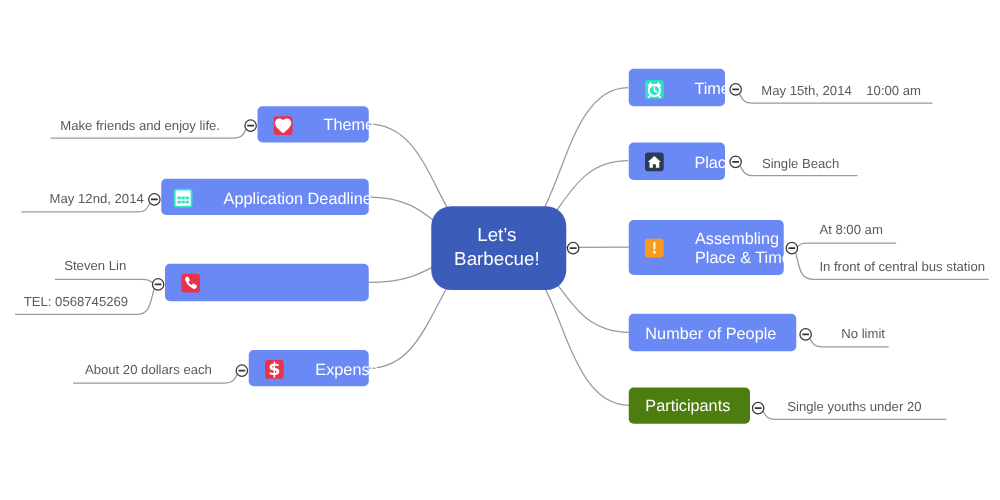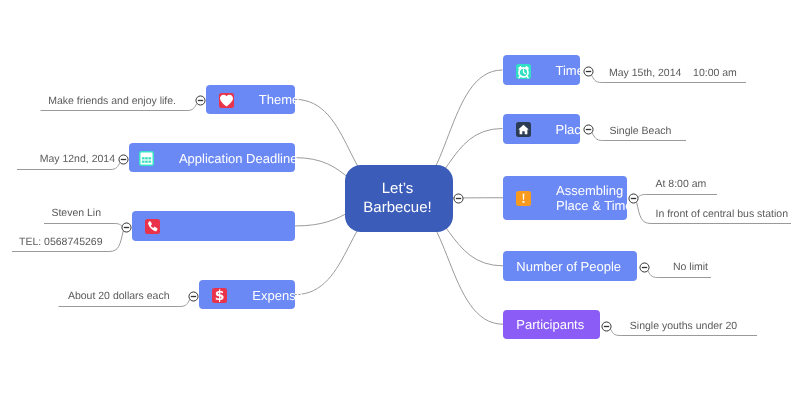--- a/index.html
+++ b/index.html
@@ -108,21 +108,21 @@
         <span class="icon" style="background: rgb(247, 154, 30); color: rgb(255, 255, 255); width: 15px; height: 15px;"><svg viewBox="0 0 15 15" width="15" height="15" fill="currentColor">
             <path d="M6.6 2.8h1.8l-.33 6.05h-1.14z"></path>
             <rect x="6.52" y="9.9" width="1.96" height="1.96" rx="0.2"></rect>
           </svg></span>
         <div class="label" style="color: rgb(255, 255, 255);">Assembling
 Place &amp; Time</div>
       </div>
       <div class="node branch" style="left: 503.3px; top: 251px; width: 134px; height: 29.7px; background: rgb(107, 137, 245);">
         <div class="label" style="color: rgb(255, 255, 255);">Number of People</div>
       </div>
-      <div class="node branch" style="left: 503.3px; top: 309.5px; width: 97.2px; height: 29.5px; background: #8b5cf6;">
+      <div class="node branch" style="left: 503.3px; top: 309.5px; width: 97.2px; height: 29.5px; background: #4d7c0f;">
         <div class="label" style="color: rgb(255, 255, 255);">Participants</div>
       </div>
     </div>
   <div id="leaf-layer">
       <div class="leaf" style="color: rgb(90, 90, 90); top: 94.7px; left: 0px; width: 176px; text-align: right;">Make friends and enjoy life.</div>
       <div class="leaf" style="color: rgb(90, 90, 90); top: 153px; left: 0px; width: 99px; text-align: right; padding-left: 16px;">May 12nd, 2014</div>
       <div class="leaf" style="color: rgb(90, 90, 90); top: 207px; left: 0px; width: 101px; text-align: right;">Steven Lin</div>
       <div class="leaf" style="color: rgb(90, 90, 90); top: 235.9px; left: 0px; width: 102.5px; text-align: right;">TEL: 0568745269</div>
       <div class="leaf" style="color: rgb(90, 90, 90); top: 290.1px; left: 0px; width: 169.5px; text-align: right;">About 20 dollars each</div>
       <div class="leaf" style="color: rgb(90, 90, 90); top: 66.5px; left: 609px;">May 15th, 2014    10:00 am</div>

